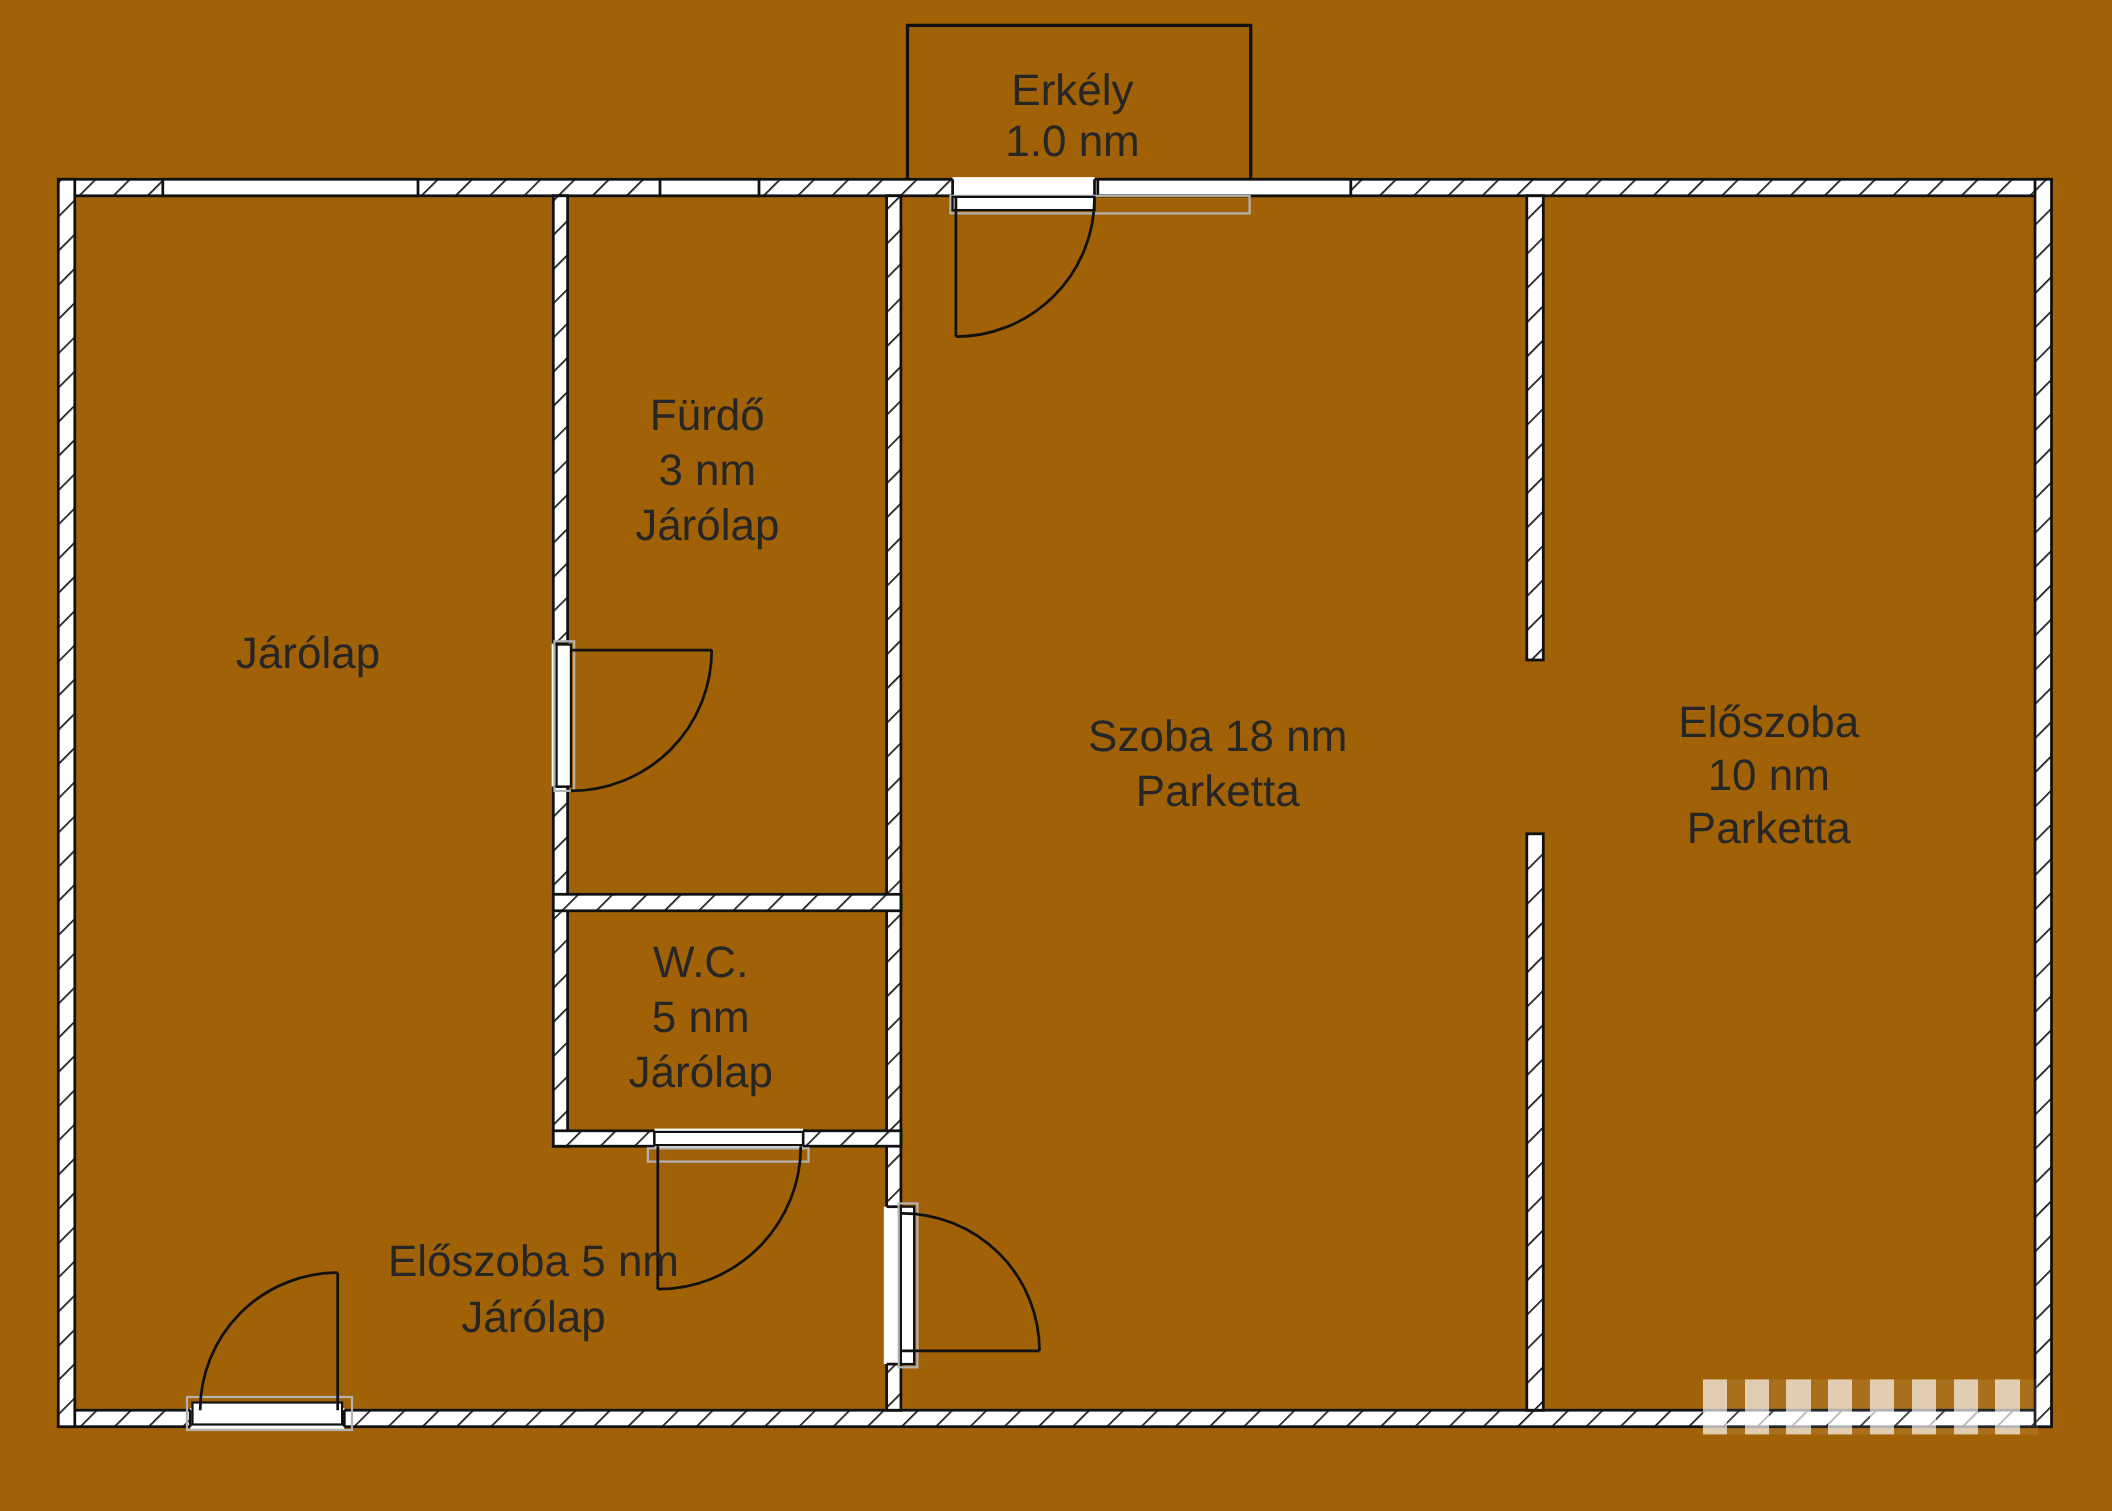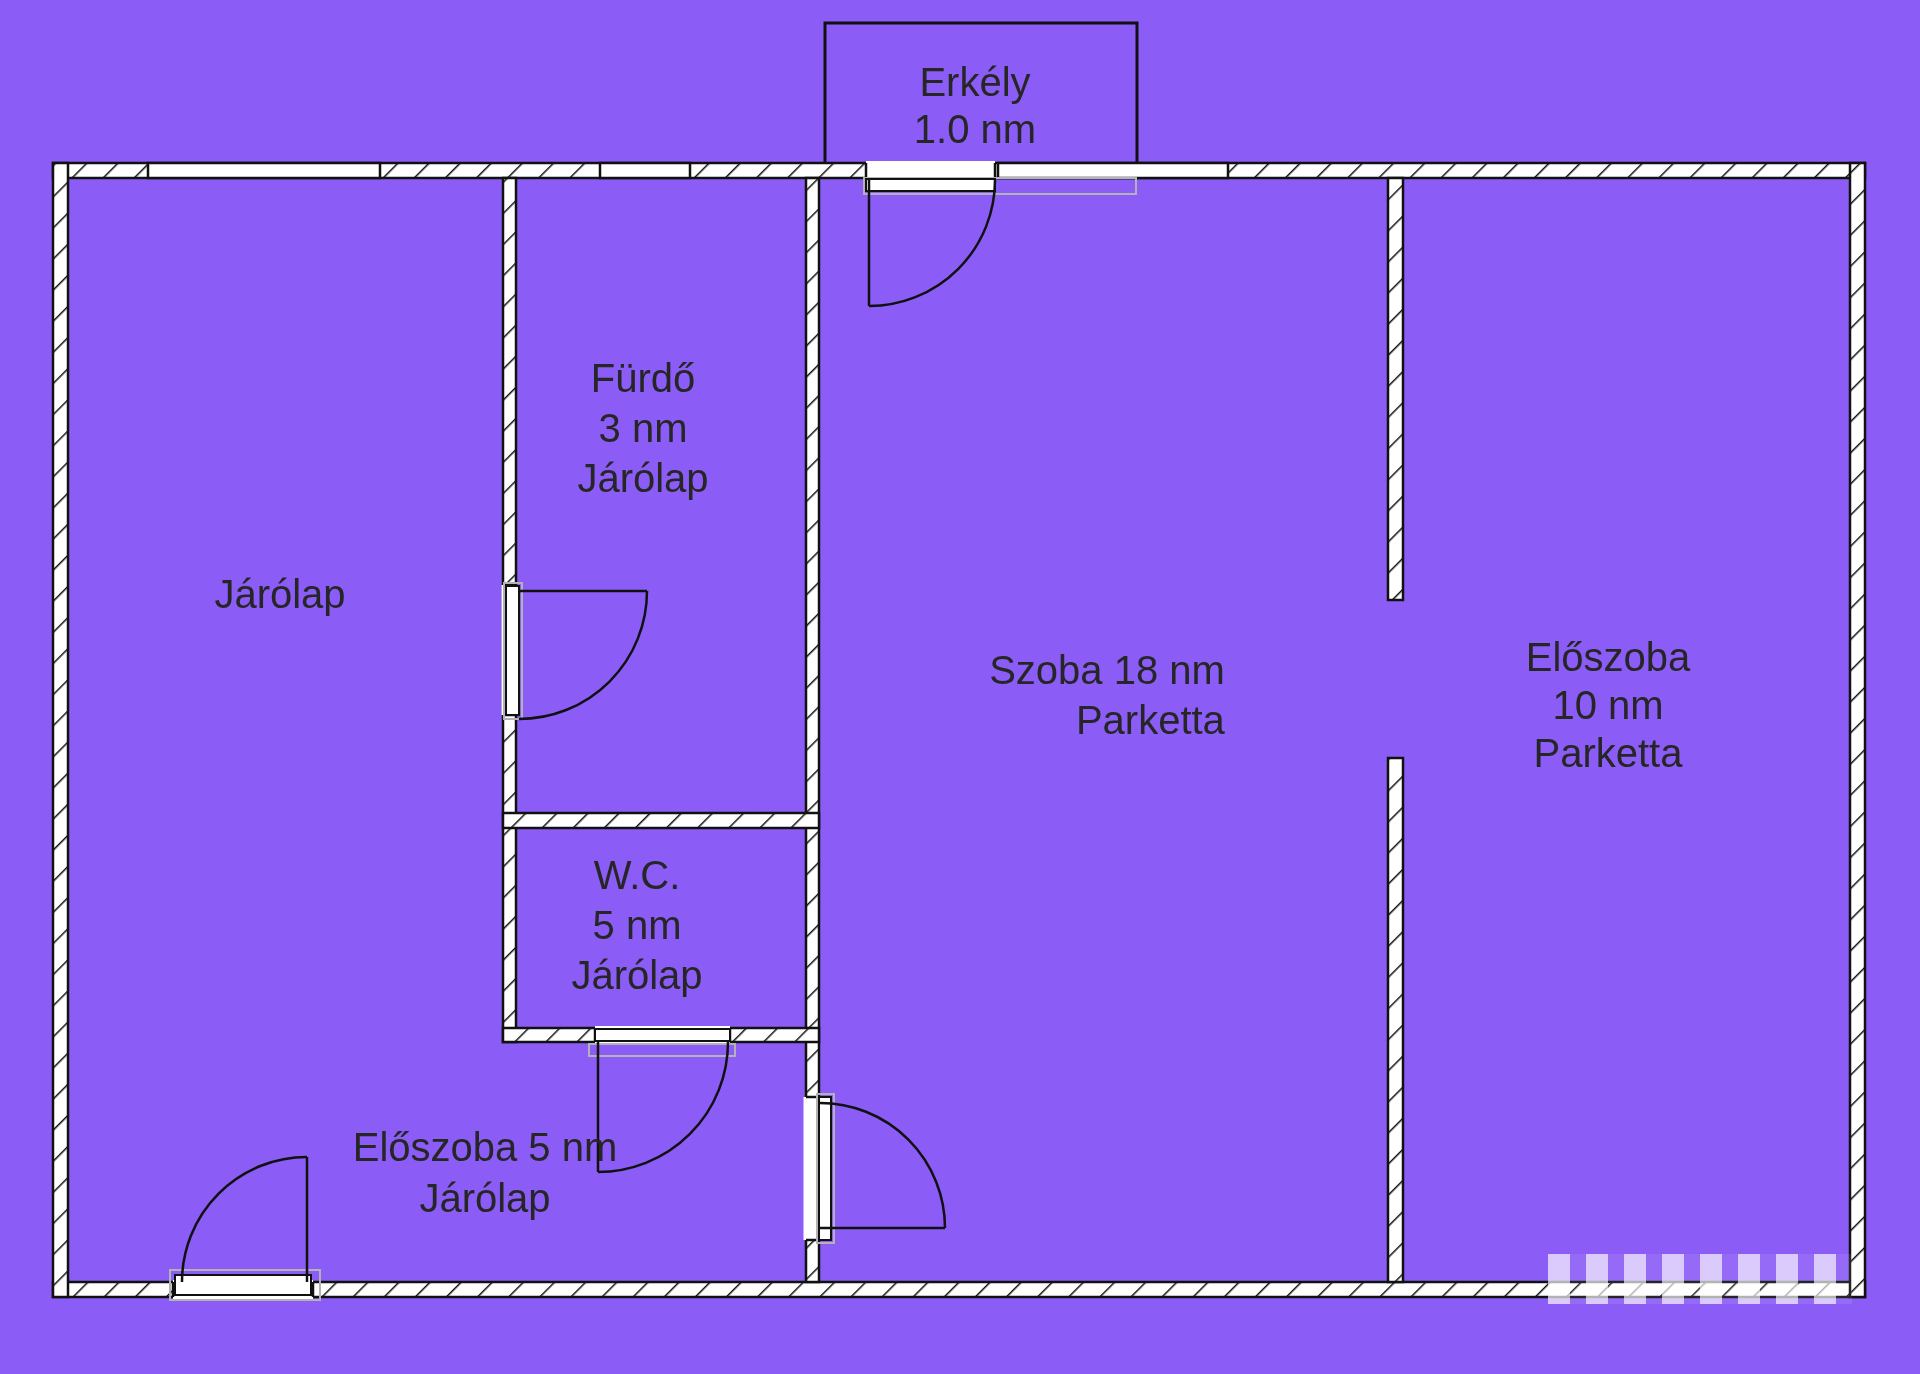--- a/index.html
+++ b/index.html
@@ -1,16 +1,16 @@
 <!DOCTYPE html>
 <html><head>
 <meta charset="utf-8">
 <style>
   html,body{margin:0;padding:0;background:#ffffff;}
-  .plan{position:relative;width:1920px;height:1374px;background:#8b5cf6;overflow:hidden;
+  .plan{position:relative;width:1920px;height:1374px;background:#a16207;overflow:hidden;
         font-family:"Liberation Sans", sans-serif;}
   .plan svg{position:absolute;left:0;top:0;}
   .room-label{position:absolute;transform:translateX(-50%);text-align:center;
               color:#262626;font-size:40px;white-space:nowrap;}
   .watermark{position:absolute;left:1548px;top:1254px;width:304px;height:50px;
              background:repeating-linear-gradient(90deg,
                rgba(255,255,255,0.80) 0px, rgba(255,255,255,0.80) 22px,
                rgba(255,255,255,0.10) 22px, rgba(255,255,255,0.10) 38px);
              opacity:.85;}
 </style>
@@ -123,21 +123,21 @@
     <div>W.C.</div>
     <div>5 nm</div>
     <div>Járólap</div>
   </div>
 
   <div class="room-label" style="left:453px;top:1122px;line-height:51px;margin-left:32px;">
     <div>Előszoba 5 nm</div>
     <div>Járólap</div>
   </div>
 
-  <div class="room-label" style="left:1107px;top:645px;line-height:50px;text-align:right;">
+  <div class="room-label" style="left:1107px;top:645px;line-height:50px;">
     <div>Szoba 18 nm</div>
     <div>Parketta</div>
   </div>
 
   <div class="room-label" style="left:1608px;top:633px;line-height:48px;">
     <div>Előszoba</div>
     <div>10 nm</div>
     <div>Parketta</div>
   </div>
 

